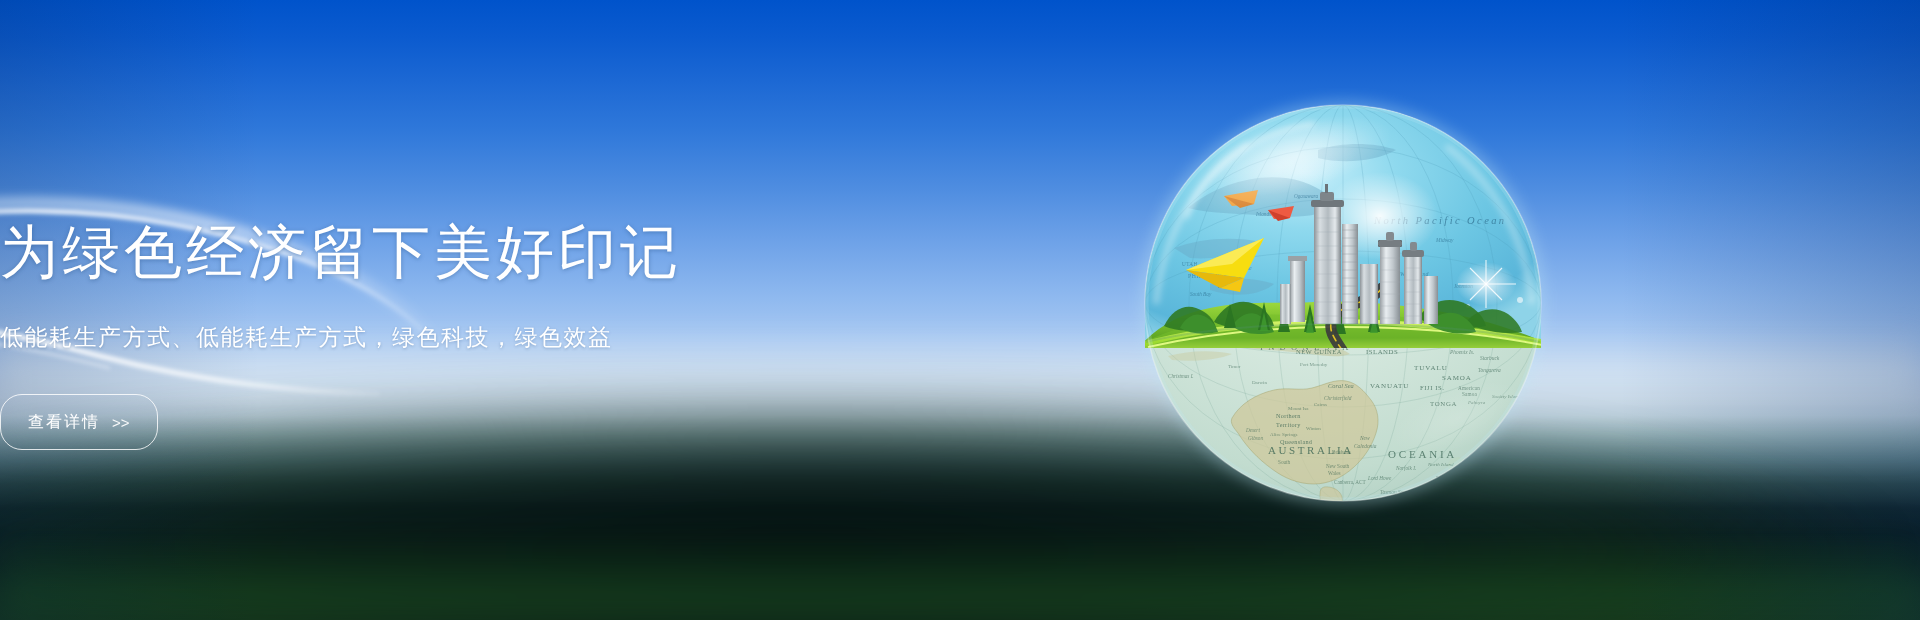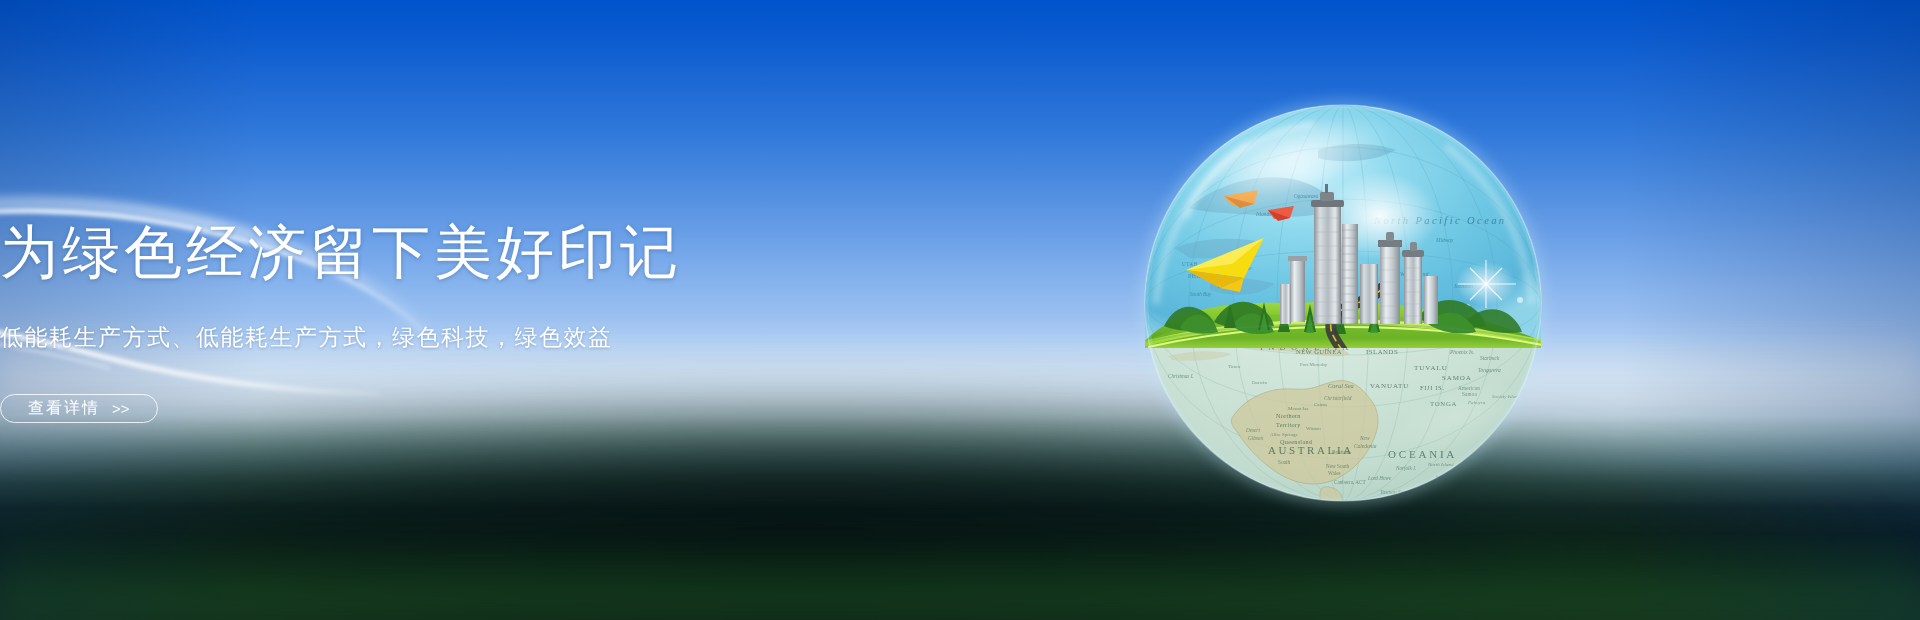--- a/index.html
+++ b/index.html
@@ -125,21 +125,21 @@
     letter-spacing: 1.5px;
     white-space: nowrap;
     text-shadow: 0 1px 3px rgba(20,60,110,0.30);
   }
   .cta {
     margin-top: 41px;
     display: inline-flex;
     align-items: center;
     justify-content: center;
     gap: 12px;
-    height: 29px;
+    height: 56px;
     padding: 0 27px;
     border: 1px solid rgba(255,255,255,0.82);
     border-radius: 22px;
     background: transparent;
     color: #ffffff;
     font-size: 16px;
     letter-spacing: 2px;
     cursor: pointer;
     white-space: nowrap;
     font-family: inherit;

